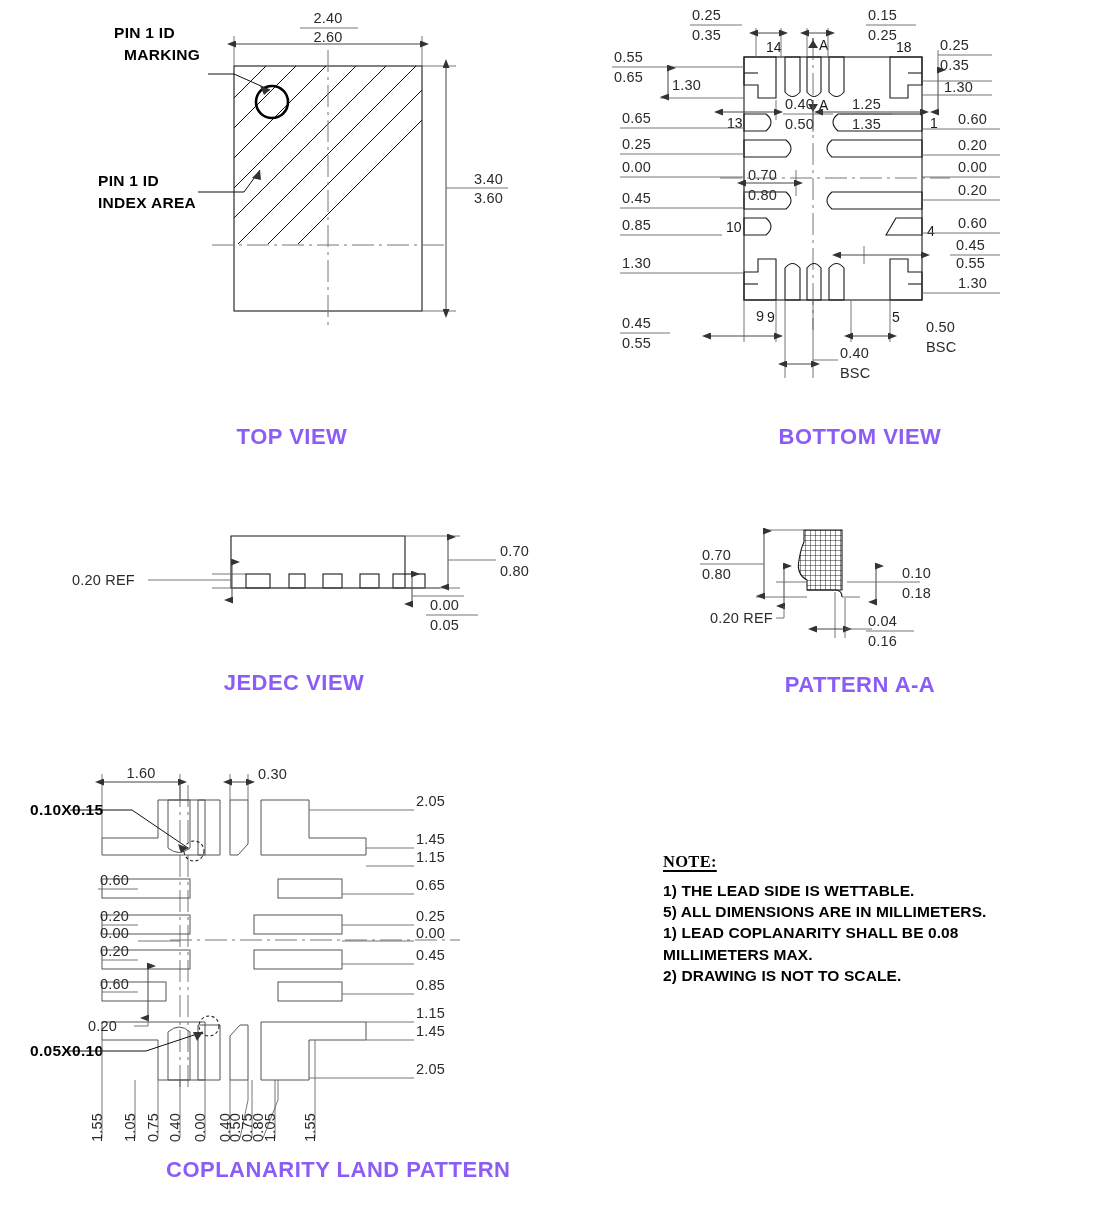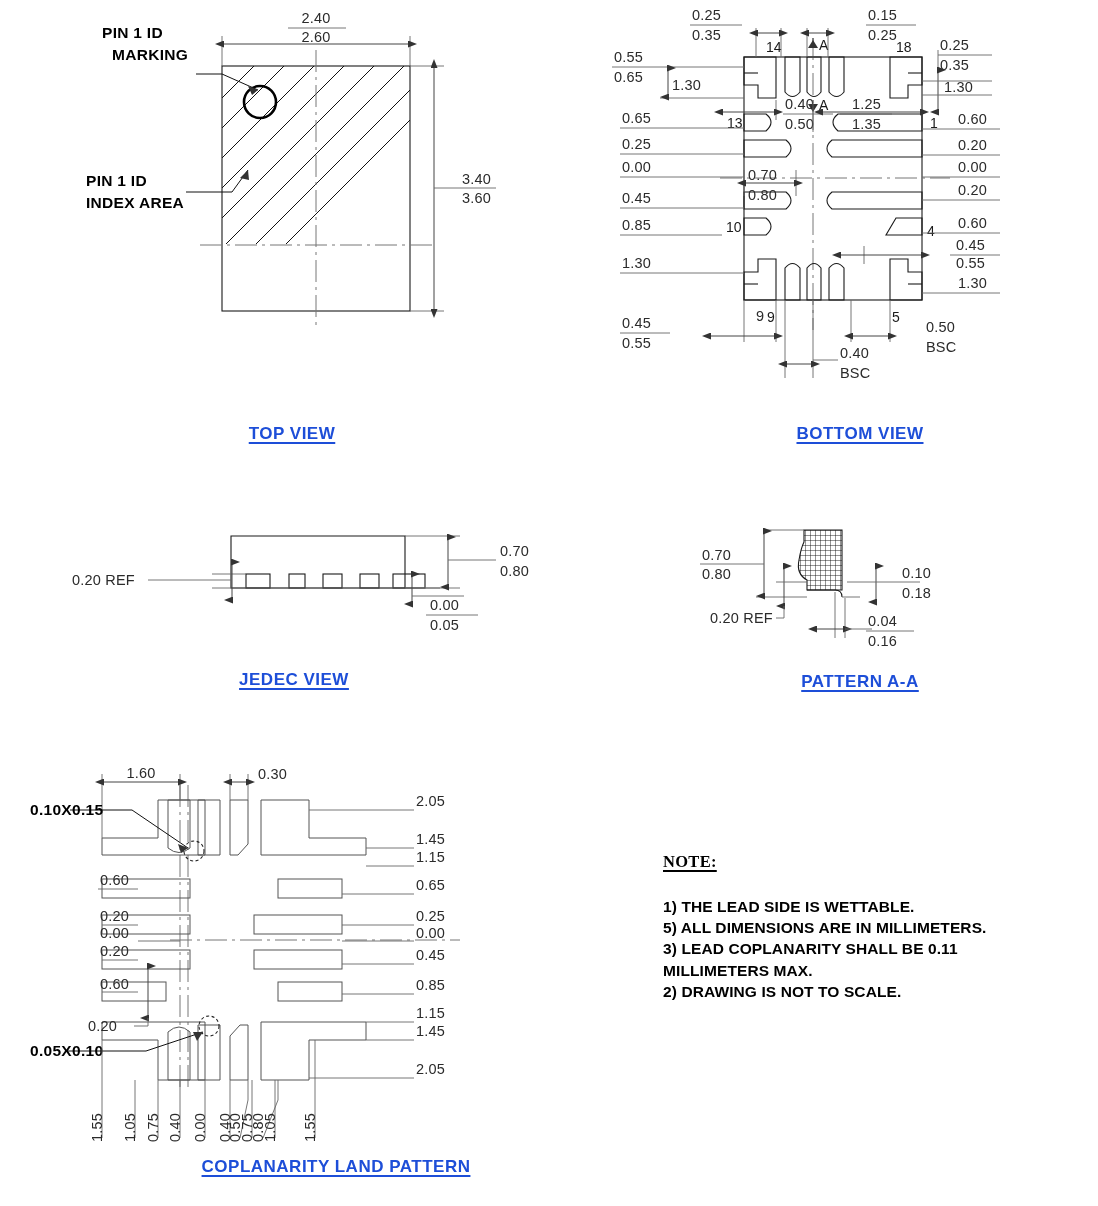--- a/index.html
+++ b/index.html
@@ -34,24 +34,23 @@
     font-weight: bold;
     font-size: 15.5px;
     fill: #000;
     letter-spacing: 0.3px;
   }
   .viewtitle-wrap { text-align: center; }
 
   .title-text {
     font-family: "Liberation Sans", sans-serif;
     font-weight: bold;
-    font-size: 17px;
-    color: #1d4ed8;
+    font-size: 22px;
+    color: #8b5cf6;
     letter-spacing: 0.5px;
-    text-decoration: underline;
     text-underline-offset: 3px;
     text-decoration-thickness: 2px;
     white-space: nowrap;
   }
 
   
   #note-block {
     position: absolute;
     left: 663px;
     top: 852px;
@@ -62,21 +61,21 @@
     font-weight: bold;
     font-size: 16.5px;
     color: #000;
     text-decoration: underline;
     text-underline-offset: 3px;
     text-decoration-thickness: 2px;
     display: inline-block;
     letter-spacing: 0.3px;
   }
   #note-list {
-    margin: 24px 0 0 0;
+    margin: 8px 0 0 0;
     padding: 0;
     list-style: none;
   }
   #note-list li {
     font-family: "Liberation Sans", sans-serif;
     font-weight: bold;
     font-size: 15.5px;
     color: #000;
     line-height: 1.37;
     letter-spacing: 0.1px;
@@ -94,21 +93,21 @@
               stroke-dasharray: 22 5 3 5; }
   .pin1circ { fill: none; stroke: #000; stroke-width: 2.6; }
   .arrowfill{ fill: #333; }
   .dashcirc { fill: none; stroke: #222; stroke-width: 1.1; stroke-dasharray: 3 2.5; }
 </style>
 </head>
 <body>
 
 <div id="page">
 
-  <div class="panel" style="left:0px; top:0px;">
+  <div class="panel" style="left:12px; top:0px;">
     <svg width="560" height="400" viewBox="0 0 560 400">
       <defs>
         <marker id="arL" markerWidth="9" markerHeight="7" refX="8" refY="3.5" orient="auto">
             <path d="M9,0 L9,7 L0,3.5 z" class="arrowfill"></path>
           </marker>
         <marker id="arR" markerWidth="9" markerHeight="7" refX="1" refY="3.5" orient="auto">
             <path d="M0,0 L0,7 L9,3.5 z" class="arrowfill"></path>
           </marker>
         <clipPath id="topBodyClip">
             <rect x="222" y="66" width="188" height="245"></rect>
@@ -629,19 +628,19 @@
 
   <div class="viewtitle-wrap" style="position:absolute; left:166px; top:1157px; width:340px;">
     <span class="title-text">COPLANARITY LAND PATTERN</span>
   </div>
 
   <div id="note-block">
     <span id="note-heading">NOTE:</span>
     <ul id="note-list">
       <li>1) THE LEAD SIDE IS WETTABLE.</li>
       <li>5) ALL DIMENSIONS ARE IN MILLIMETERS.</li>
-      <li>3) LEAD COPLANARITY SHALL BE 0.11
+      <li>1) LEAD COPLANARITY SHALL BE 0.08
 MILLIMETERS MAX.</li>
       <li>2) DRAWING IS NOT TO SCALE.</li>
     </ul>
   </div>
 
 </div>
 
 </body></html>

